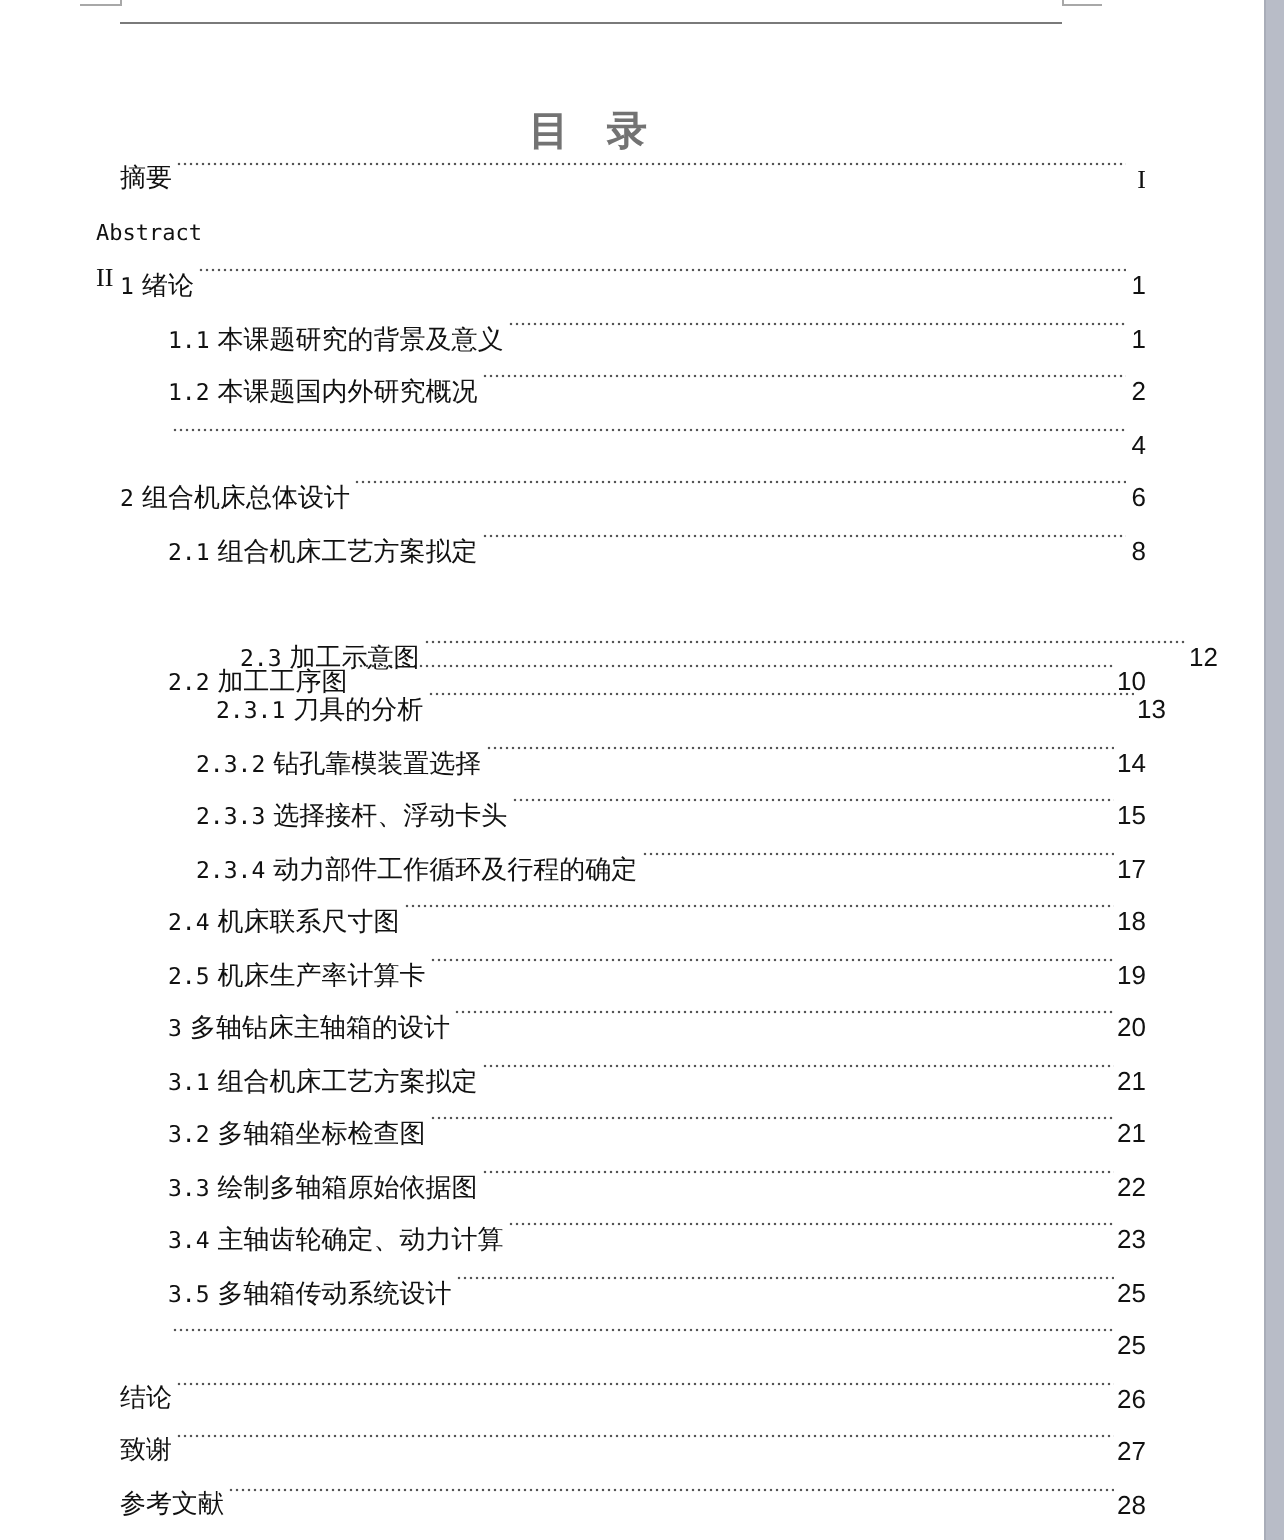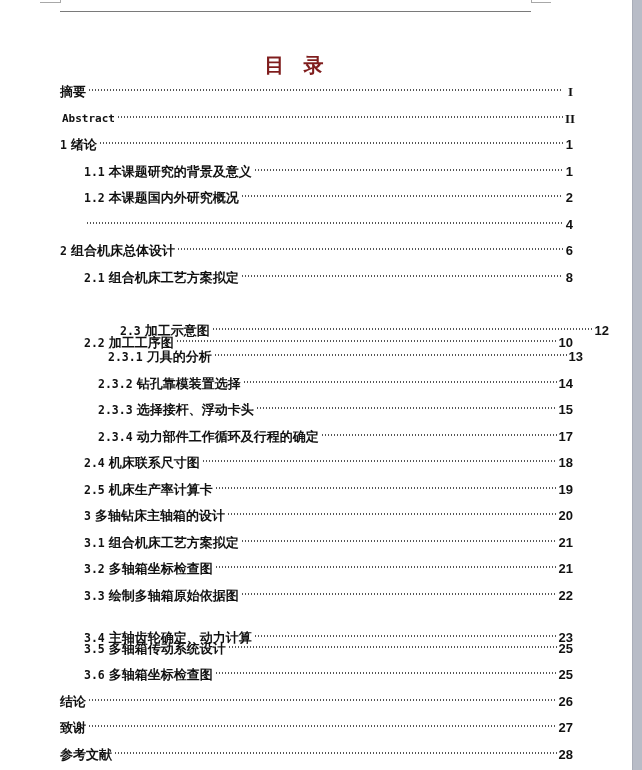--- a/index.html
+++ b/index.html
@@ -43,31 +43,30 @@
     }
     .toc-title {
       position: absolute;
       left: 0;
       width: 594px;
       top: 52px;
       text-align: center;
       font-size: 20px;
       font-weight: bold;
       letter-spacing: 6px;
-      color: #7f1d1d;
+      color: #737373;
     }
     .toc-row {
       position: absolute;
       height: 22px;
       display: flex;
-      align-items: center;
+      align-items: flex-start;
       font-size: 13px;
       line-height: 18px;
       white-space: nowrap;
-      font-weight: bold;
     }
     .toc-text {
       flex: 0 0 auto;
       color: #111;
     }
     .toc-text.mono {
       font-family: "DejaVu Sans Mono", "Liberation Mono", monospace;
       font-size: 11px;
       letter-spacing: 0px;
     }
@@ -119,21 +118,21 @@
   <div class="header-line"></div>
 
   <div class="toc-title">目 录</div>
 
   <div id="toc-container">
       <div class="toc-row" style="left: 60px; top: 81px; width: 513px;">
         <span class="toc-text"><span>摘要</span></span>
         <span class="toc-leader"></span>
         <span class="toc-page roman">I</span>
       </div>
-      <div class="toc-row" style="left: 62px; top: 108px; width: 513px;">
+      <div class="toc-row" style="left: 48px; top: 108px; width: 513px; flex-direction: column;">
         <span class="toc-text mono"><span>Abstract</span></span>
         <span class="toc-leader"></span>
         <span class="toc-page roman">II</span>
       </div>
       <div class="toc-row" style="left: 60px; top: 134px; width: 513px;">
         <span class="toc-text"><span class="toc-num">1</span><span>绪论</span></span>
         <span class="toc-leader"></span>
         <span class="toc-page">1</span>
       </div>
       <div class="toc-row" style="left: 84px; top: 161px; width: 489px;">
@@ -213,32 +212,31 @@
       <div class="toc-row" style="left: 84px; top: 558px; width: 489px;">
         <span class="toc-text"><span class="toc-num">3.2</span><span>多轴箱坐标检查图</span></span>
         <span class="toc-leader"></span>
         <span class="toc-page">21</span>
       </div>
       <div class="toc-row" style="left: 84px; top: 585px; width: 489px;">
         <span class="toc-text"><span class="toc-num">3.3</span><span>绘制多轴箱原始依据图</span></span>
         <span class="toc-leader"></span>
         <span class="toc-page">22</span>
       </div>
-      <div class="toc-row" style="left: 84px; top: 611px; width: 489px; margin-top: 16px;">
+      <div class="toc-row" style="left: 84px; top: 611px; width: 489px;">
         <span class="toc-text"><span class="toc-num">3.4</span><span>主轴齿轮确定、动力计算</span></span>
         <span class="toc-leader"></span>
         <span class="toc-page">23</span>
       </div>
       <div class="toc-row" style="left: 84px; top: 638px; width: 489px;">
         <span class="toc-text"><span class="toc-num">3.5</span><span>多轴箱传动系统设计</span></span>
         <span class="toc-leader"></span>
         <span class="toc-page">25</span>
       </div>
       <div class="toc-row" style="left: 84px; top: 664px; width: 489px;">
-        <span class="toc-text"><span class="toc-num">3.6</span><span>多轴箱坐标检查图</span></span>
         <span class="toc-leader"></span>
         <span class="toc-page">25</span>
       </div>
       <div class="toc-row" style="left: 60px; top: 691px; width: 513px;">
         <span class="toc-text"><span>结论</span></span>
         <span class="toc-leader"></span>
         <span class="toc-page">26</span>
       </div>
       <div class="toc-row" style="left: 60px; top: 717px; width: 513px;">
         <span class="toc-text"><span>致谢</span></span>

